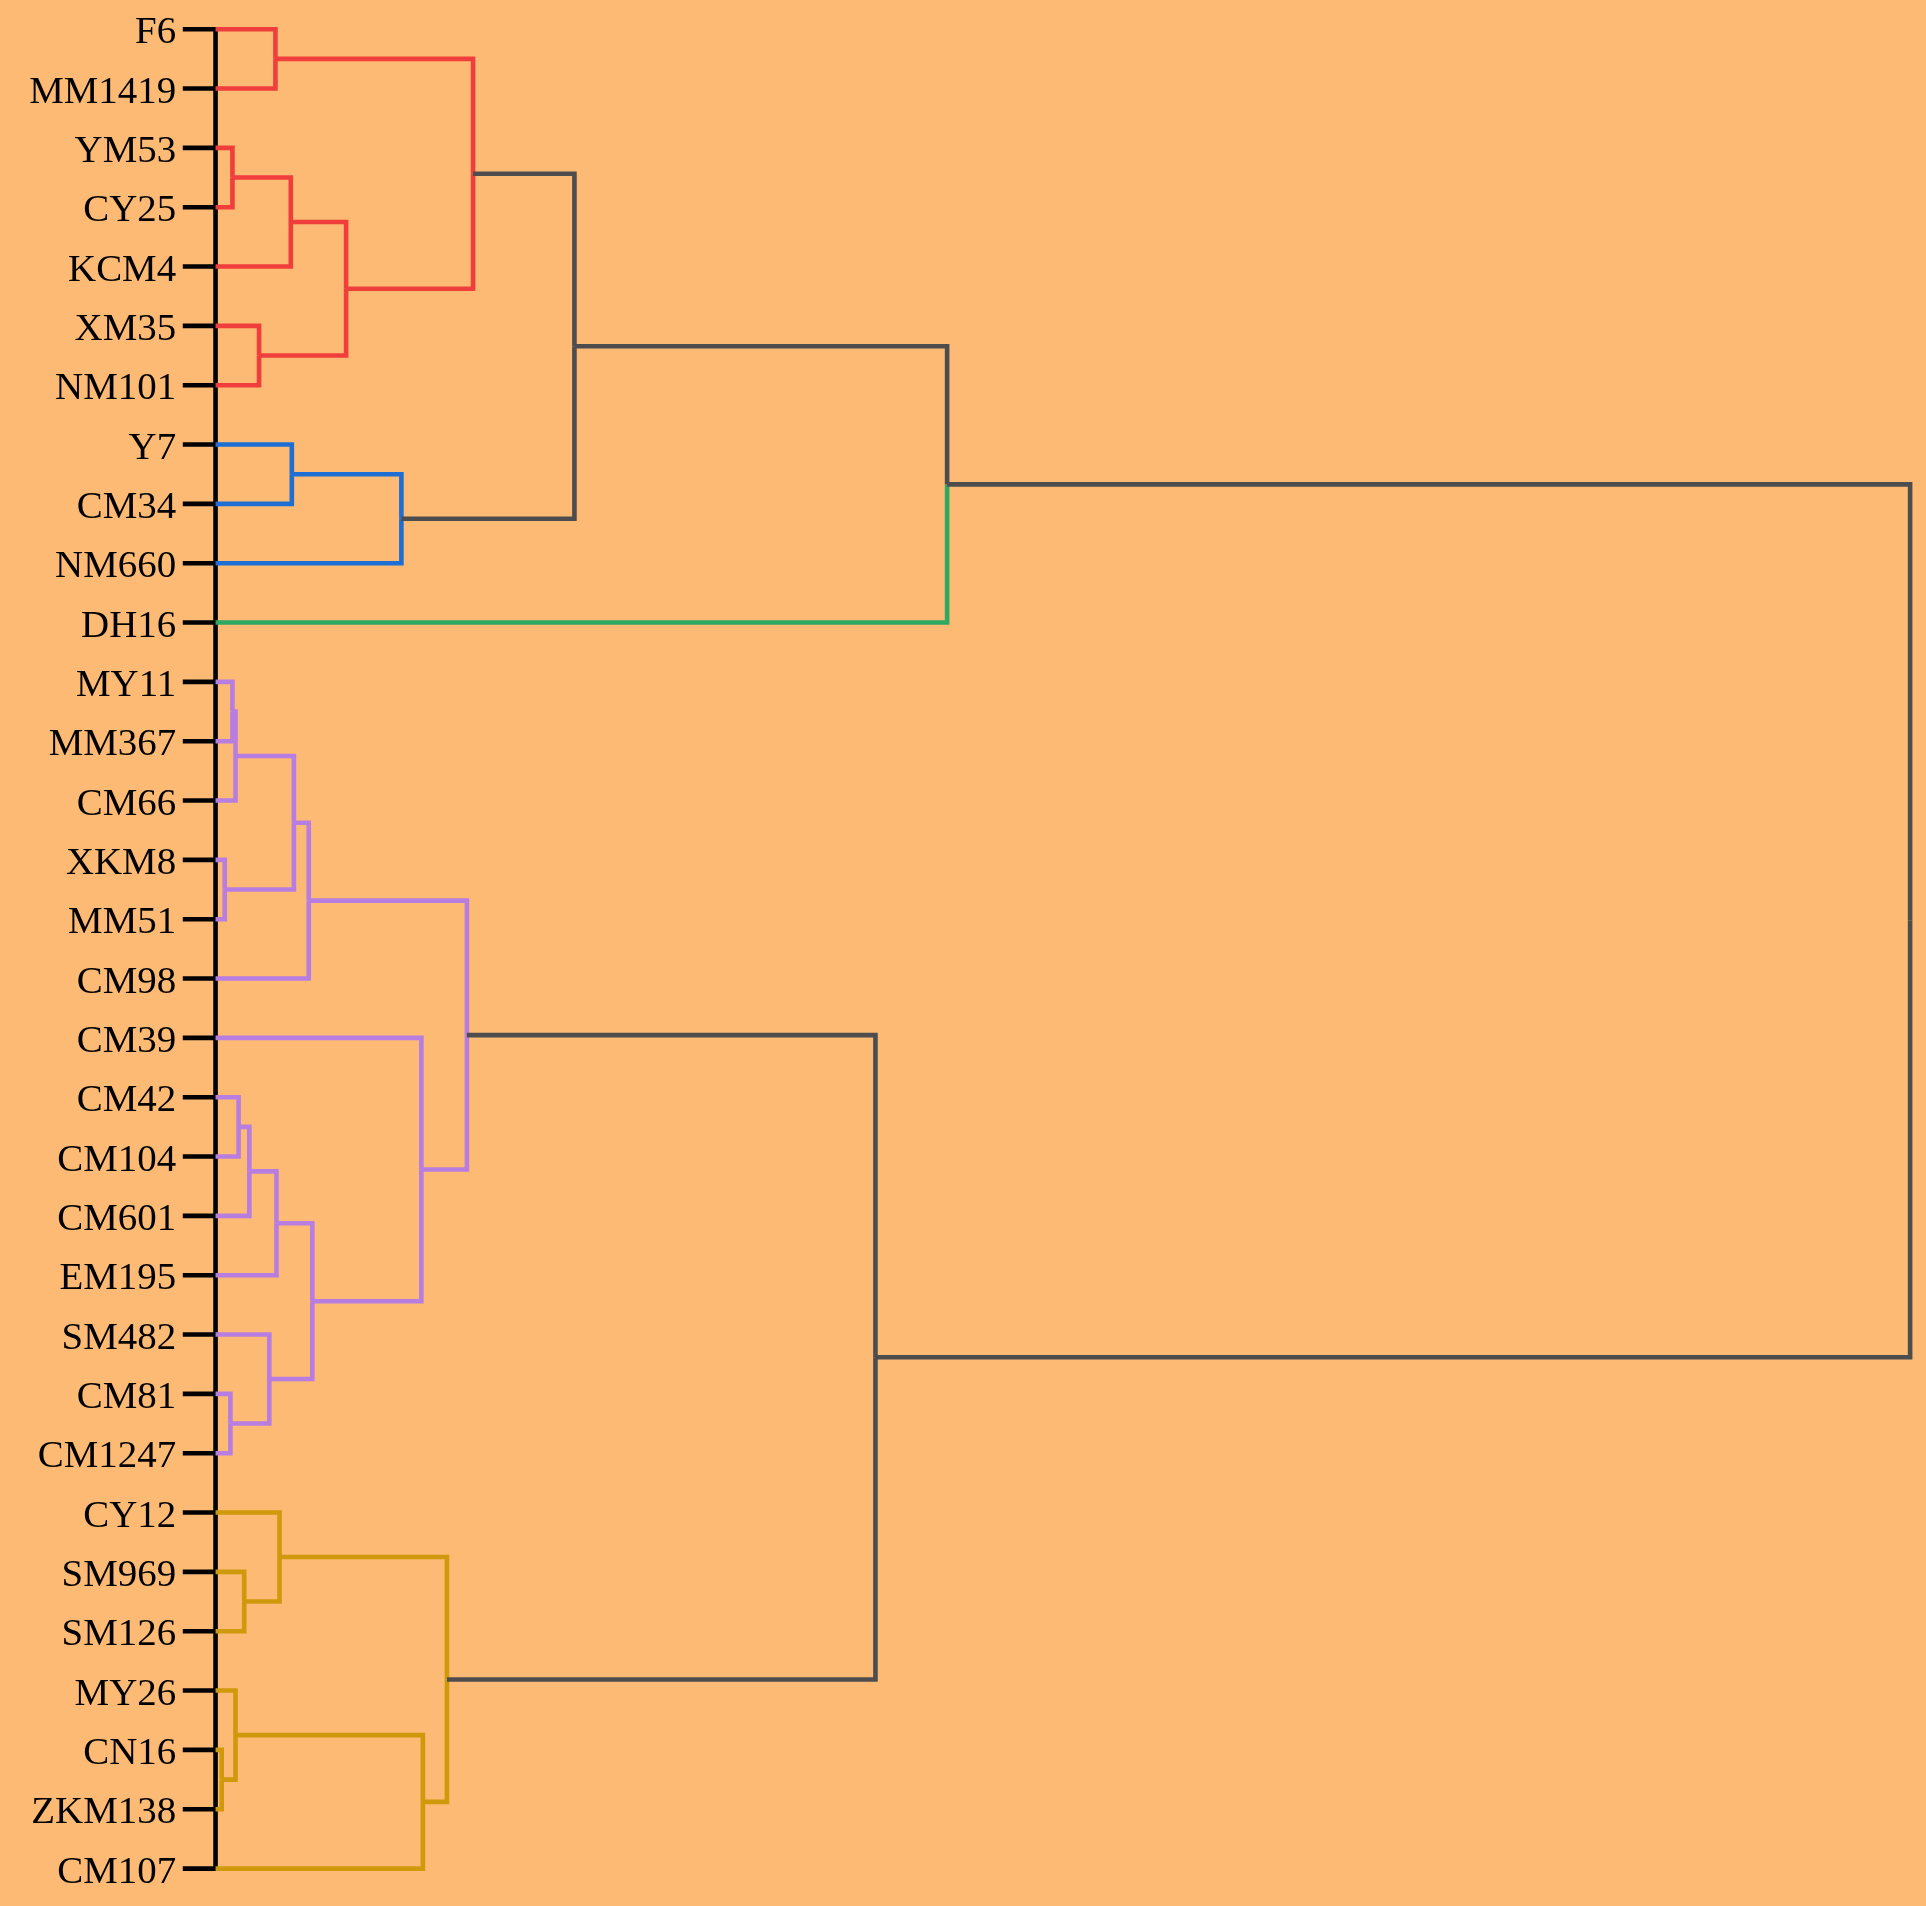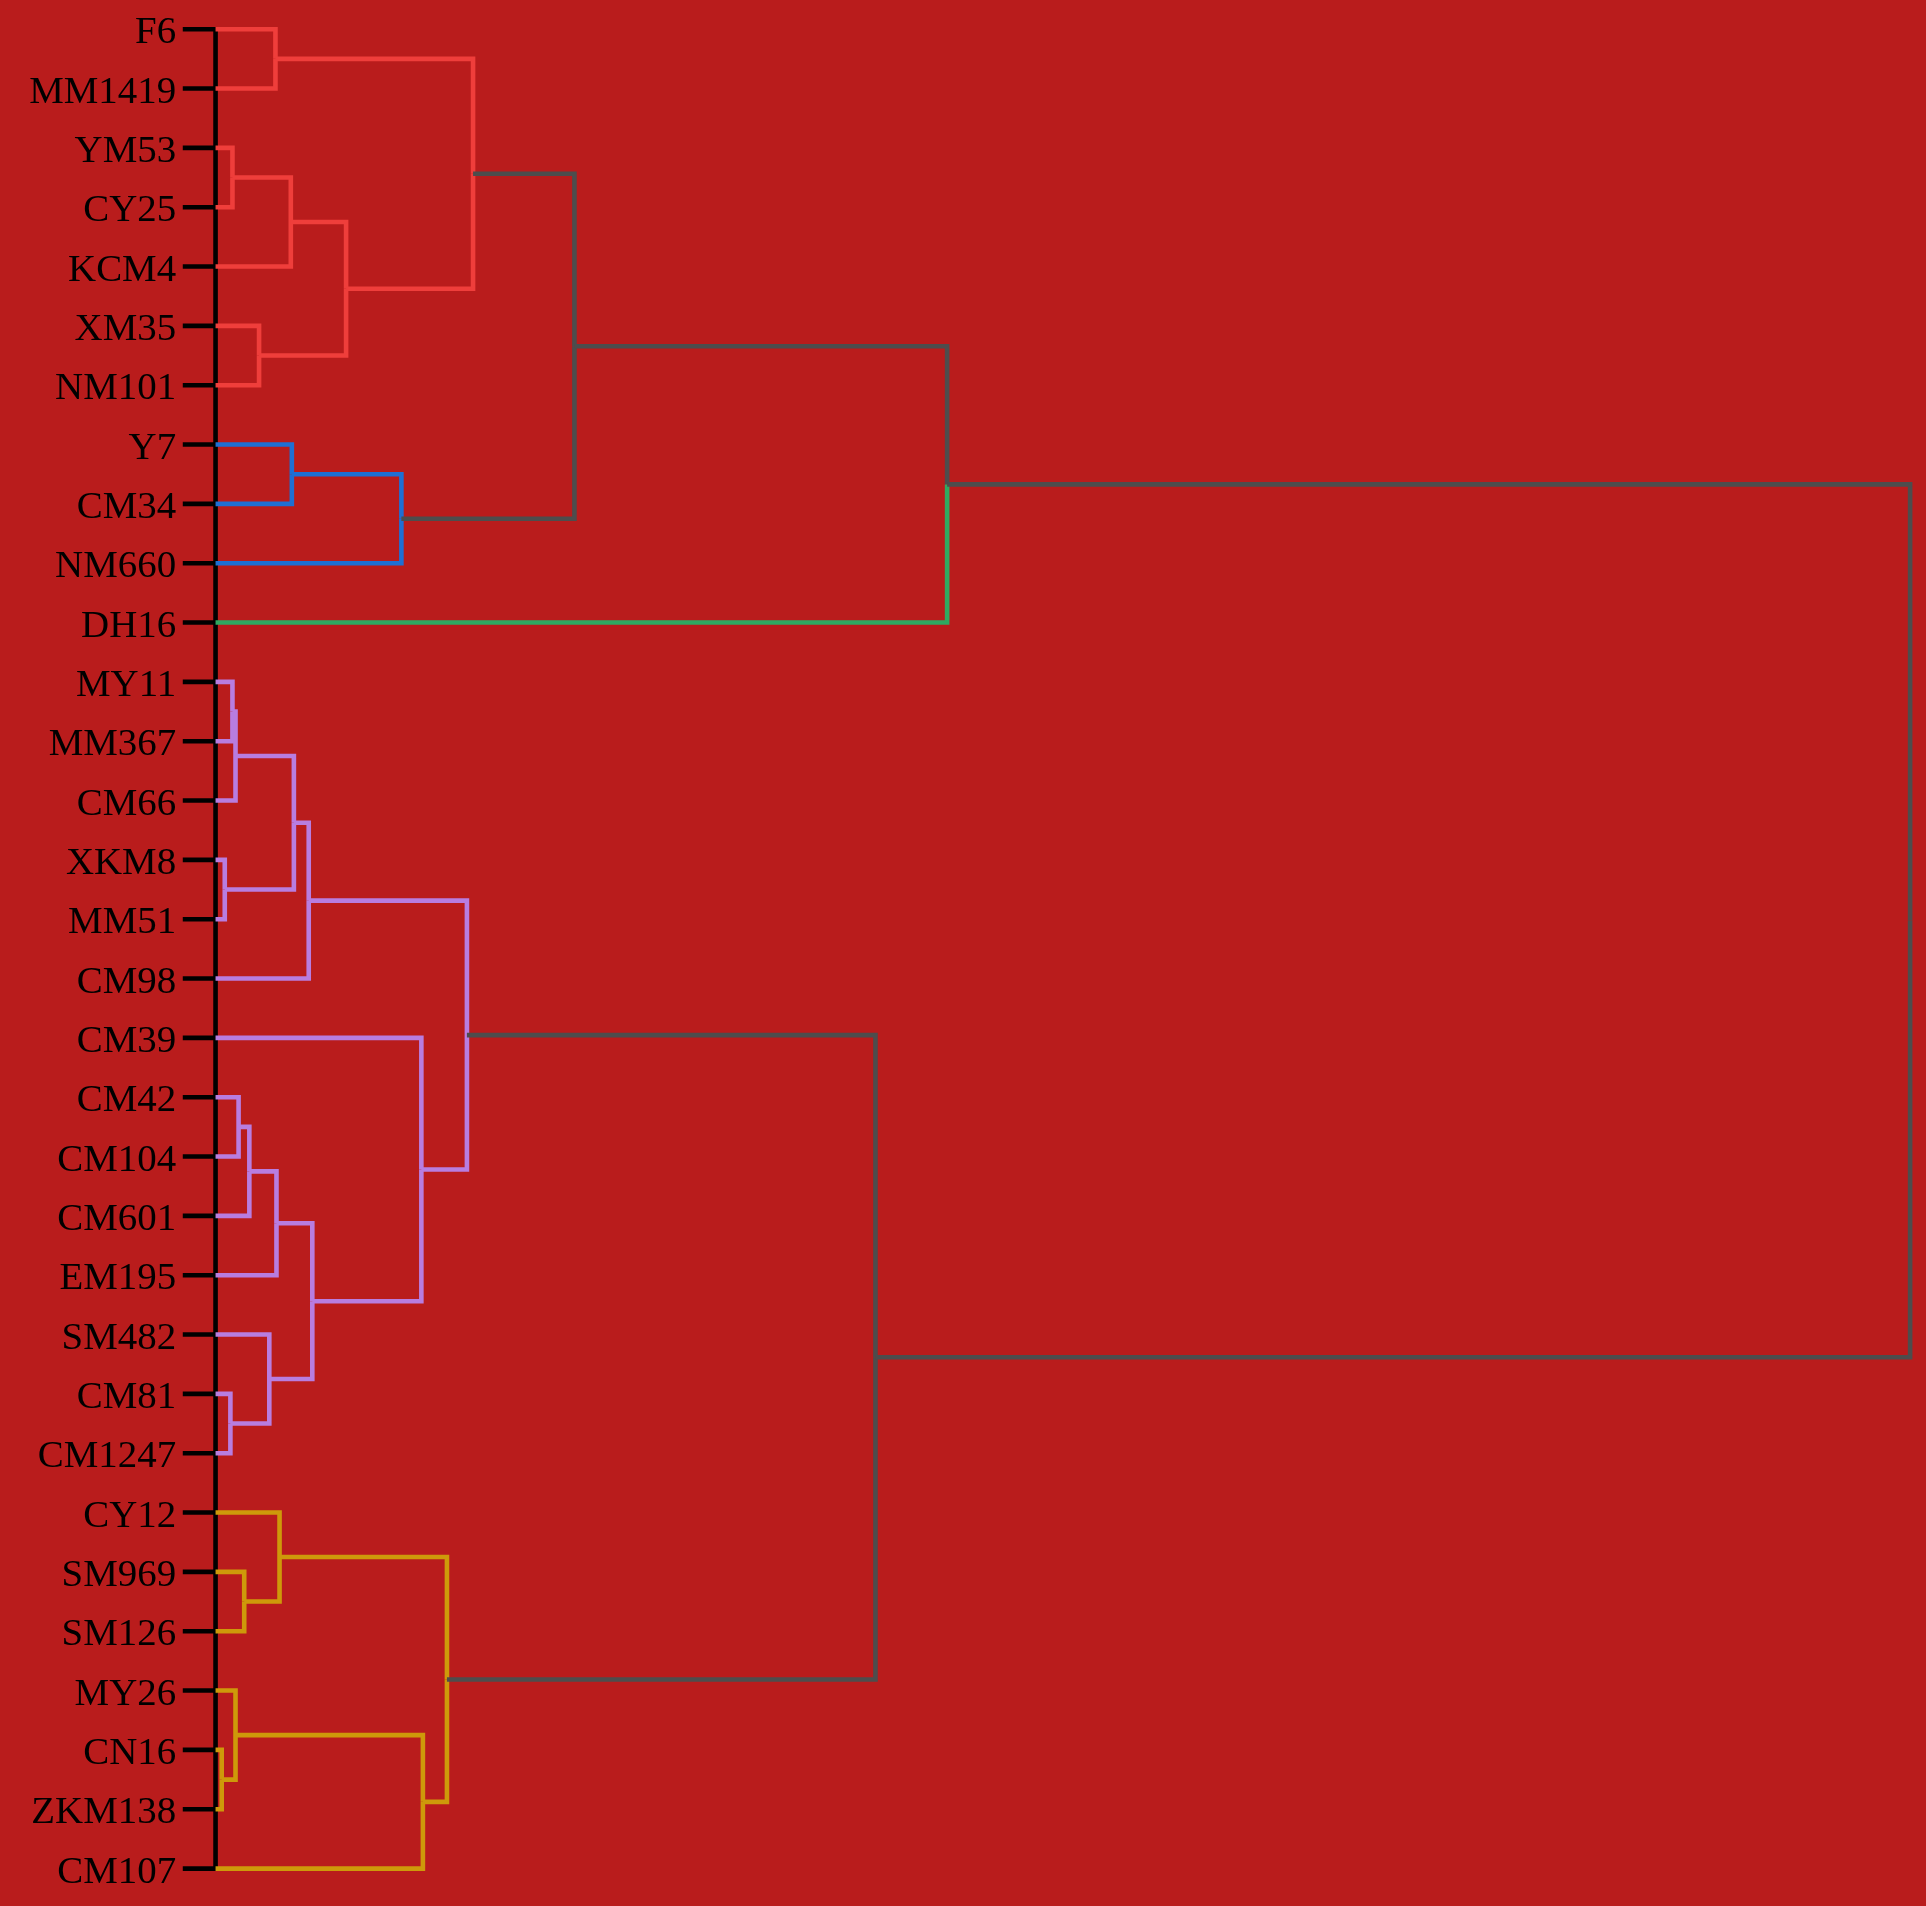--- a/index.html
+++ b/index.html
@@ -9,21 +9,21 @@
   }
   body {
     width: 1926px;
     height: 1906px;
     position: relative;
     font-family: "Liberation Serif", "DejaVu Serif", serif;
   }
   #plot-wrap {
     position: absolute;
     inset: 0;
-    background: #b91c1c;
+    background: #fdba74;
   }
   svg { display: block; }
   text.leaf-label {
     font-family: "Liberation Serif", "DejaVu Serif", serif;
     fill: #000000;
   }
 </style>
 </head>
 <body>
 

